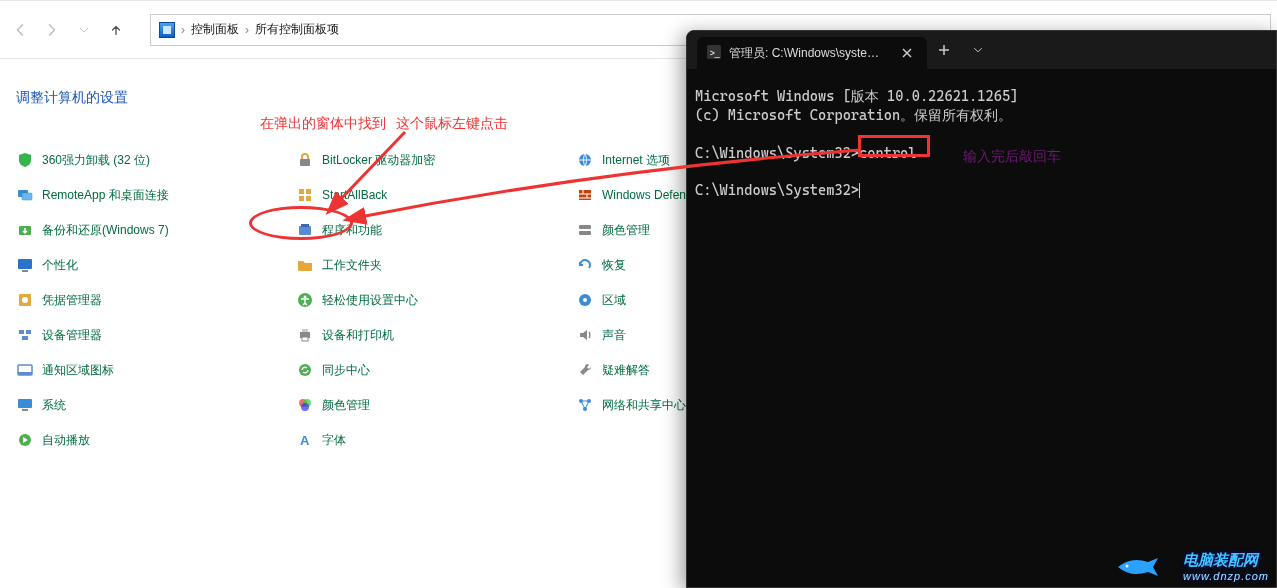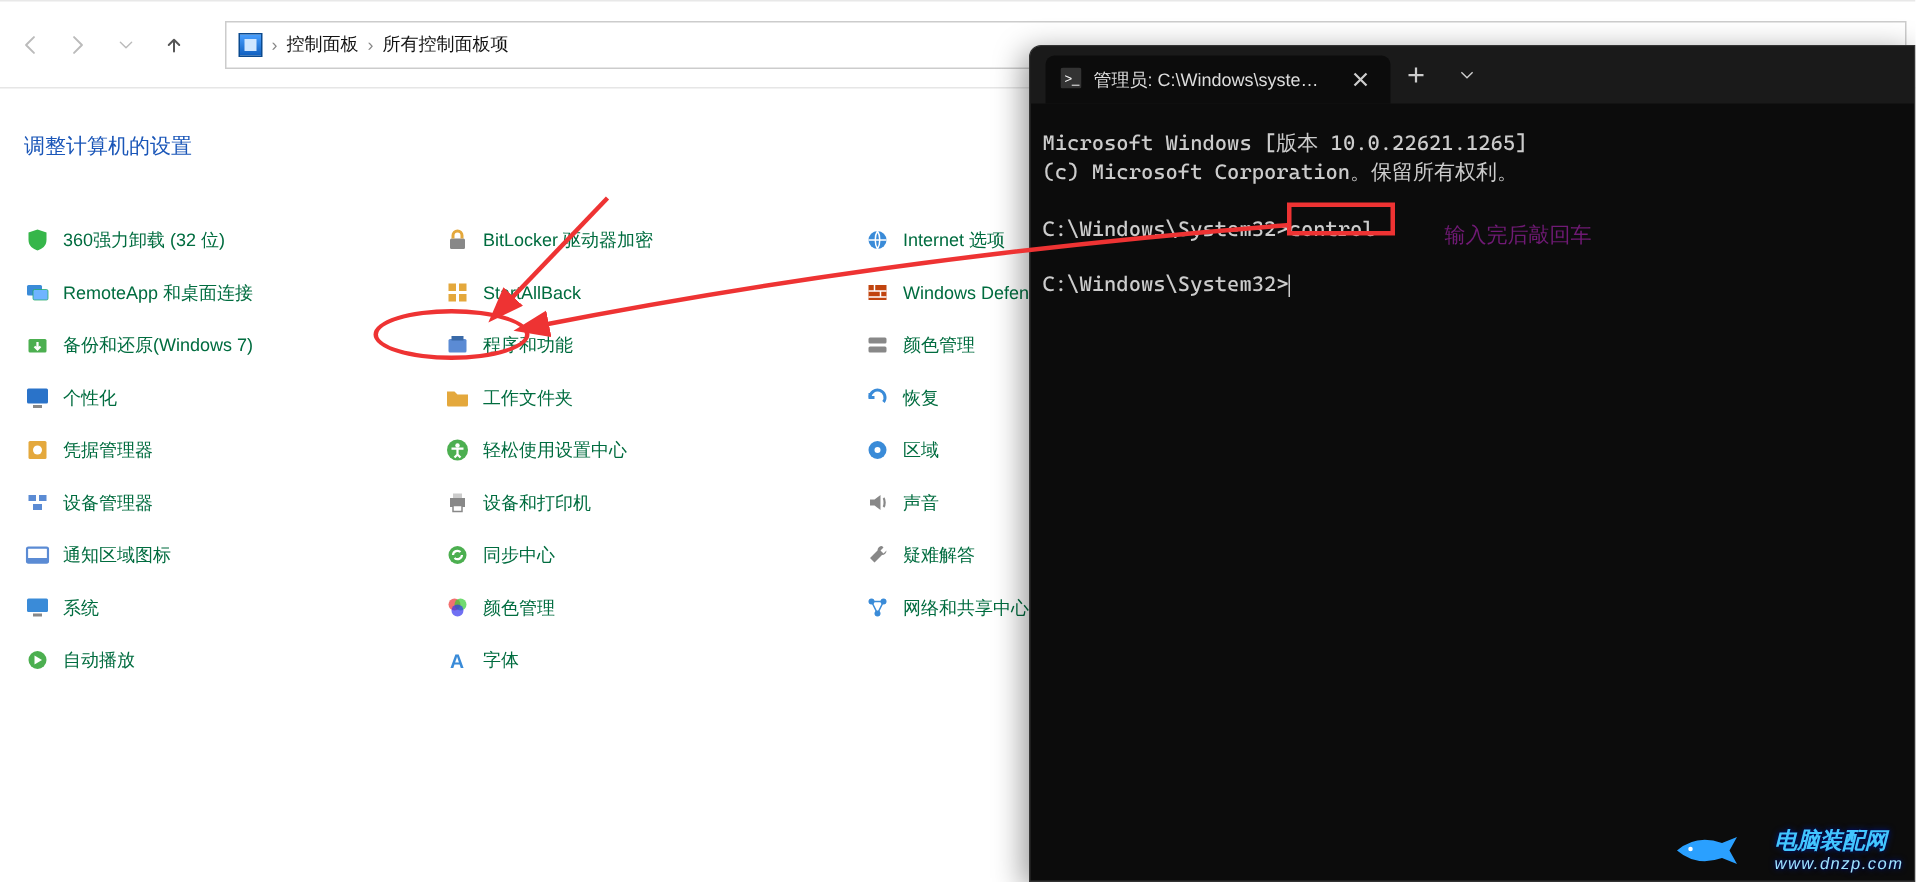--- a/index.html
+++ b/index.html
@@ -247,20 +247,24 @@
       <span class="crumb-sep">›</span>
       <span class="crumb">控制面板</span>
       <span class="crumb-sep">›</span>
       <span class="crumb">所有控制面板项</span>
     </div>
   </div>
 
   <div class="cp-body">
     <div class="cp-title">调整计算机的设置</div>
 
+    <div class="anno1">
+      <span>在弹出的窗体中找到</span>
+      <span>这个鼠标左键点击</span>
+    </div>
 
     <div class="cp-columns">
 
       <div class="cp-col">
         <div class="cp-item">
             <span class="ic">
               <svg width="16" height="16" viewBox="0 0 16 16">
                 <path fill="#36b64a" d="M8 1l6 2v5c0 4-3 6-6 7-3-1-6-3-6-7V3l6-2z"></path>
               </svg>
             </span>

